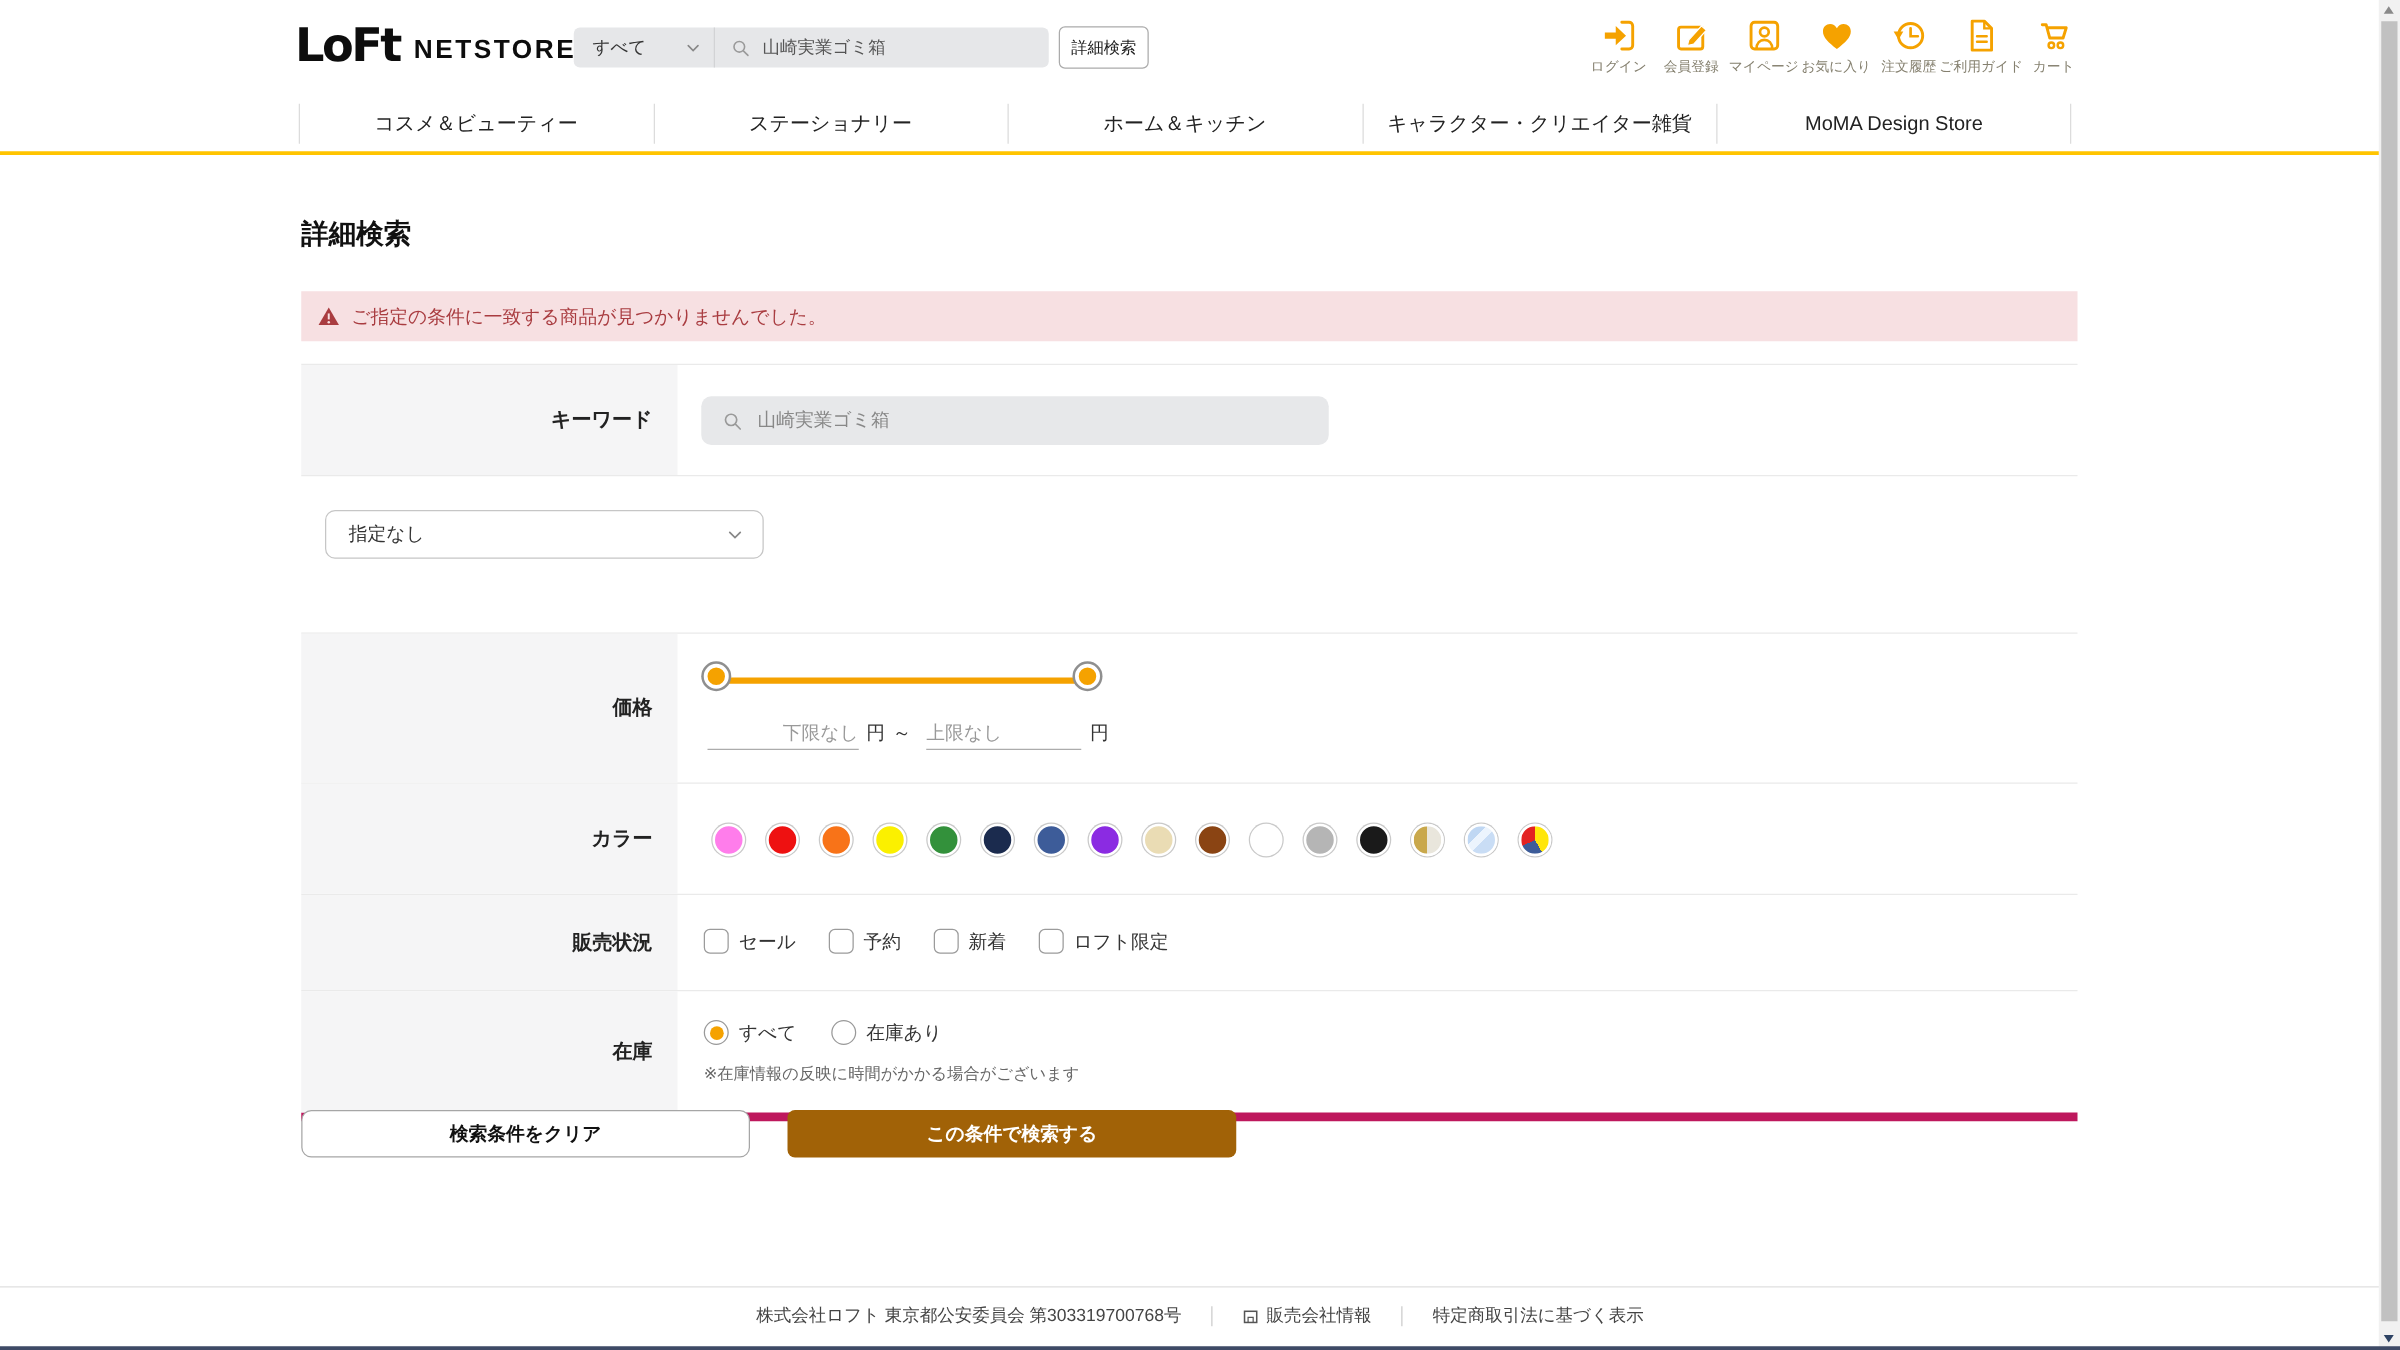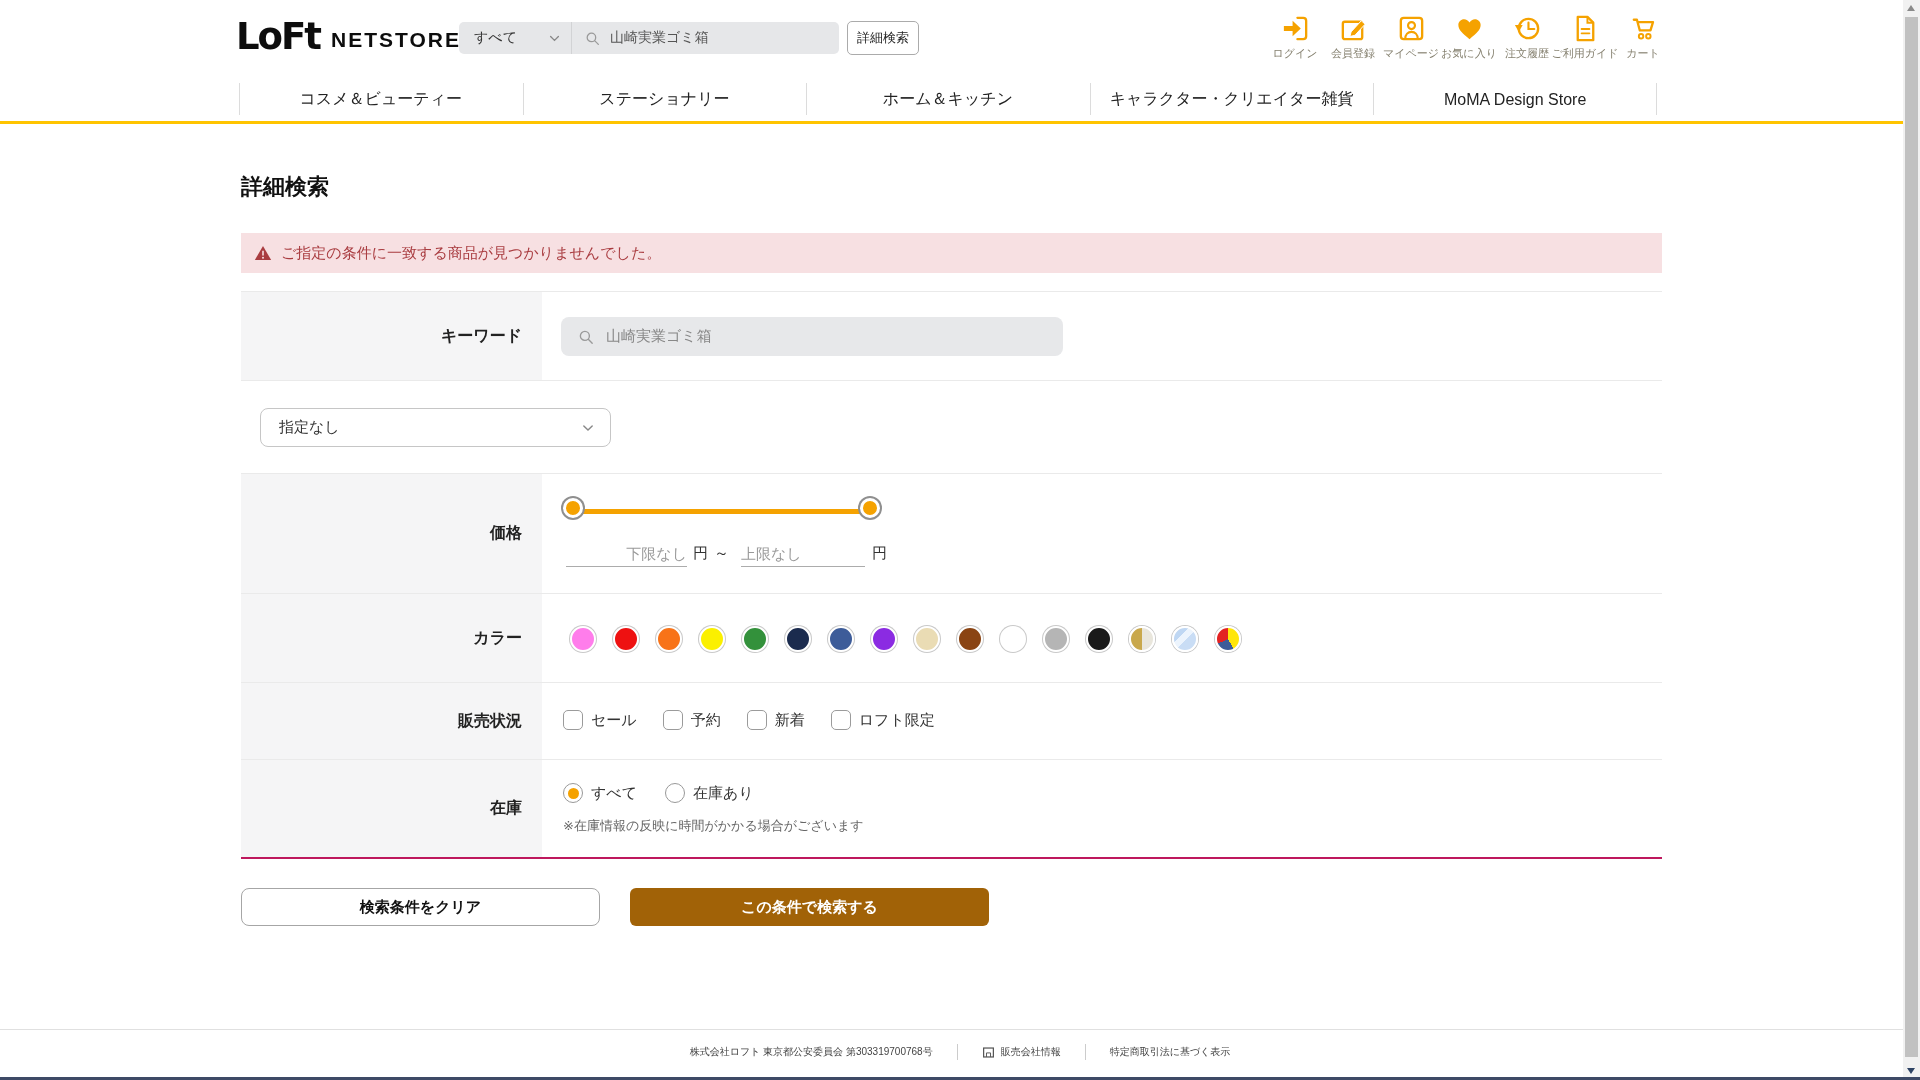--- a/index.html
+++ b/index.html
@@ -30,23 +30,23 @@
   .nav-items { position:absolute; left:239px; top:0; width:1418px; height:43px; display:flex; }
   .nav-item { flex:1; display:flex; align-items:center; justify-content:center; font-size:16px; color:#222; position:relative; cursor:pointer; white-space:nowrap; }
   .nav-item::before { content:""; position:absolute; left:0; top:5px; bottom:6px; width:1px; background:#DCDCDC; }
   .nav-items::after { content:""; position:absolute; right:0; top:5px; bottom:6px; width:1px; background:#DCDCDC; }
 
   
   .page-title { position:absolute; left:241px; top:172px; font-size:22px; font-weight:700; color:#111; }
   .error-bar { position:absolute; left:241px; top:233px; width:1421px; height:40px; background:#F7E0E2; display:flex; align-items:center; padding-left:13px; }
   .error-text { font-size:15px; color:#A93C40; margin-left:9px; }
 
-  .search-form { position:absolute; left:241px; top:291px; width:1421px; border-bottom:2px solid #be185d; }
+  .search-form { position:absolute; left:241px; top:291px; width:1421px; border-bottom:7px solid #be185d; }
   .form-row { display:flex; border-top:1px solid #EAEAEA; }
-  .row-keyword { height:89px; } .row-category { height:93px; } .row-price { height:120px; }
+  .row-keyword { height:89px; } .row-category { height:93px; } .row-price { height:120px;margin-top:33px; }
   .row-color { height:89px; } .row-sales { height:77px; } .row-stock { height:98px; }
   .form-label { width:301px; background:#F5F5F6; display:flex; align-items:center; justify-content:flex-end; padding-right:20px; font-size:16px; font-weight:700; color:#222; }
   .form-content { flex:1; position:relative; }
 
   .keyword-input { position:absolute; left:19px; top:25px; width:502px; height:39px; background:#E7E8EA; border-radius:8px; display:flex; align-items:center; cursor:text; }
   .keyword-value { font-size:15px; color:#888; margin-left:11px; }
 
   .category-select { position:absolute; left:19px; top:27px; width:351px; height:39px; background:#fff; border:1px solid #C6C6C6; border-radius:8px; display:flex; align-items:center; justify-content:space-between; padding:0 15px 0 18px; font-size:15px; color:#333; cursor:pointer; }
 
   .price-track { position:absolute; left:34px; top:35px; width:297px; height:5px; background:#F5A200; border-radius:3px; }
@@ -75,21 +75,21 @@
   .radio.selected::after { content:""; width:11px; height:11px; border-radius:50%; background:#F5A200; }
   .radio-label { font-size:15px; color:#333; margin-left:8px; }
   .stock-note { position:absolute; left:21px; top:57px; font-size:13px; color:#666; }
 
   .actions { position:absolute; left:241px; top:888px; width:1421px; display:flex; justify-content:flex-start; gap:30px; }
   .btn-clear { width:359px; height:38px; background:#fff; border:1px solid #A6A6A6; border-radius:8px; font-size:15px; font-weight:700; color:#111; cursor:pointer; font-family:inherit; }
   .btn-submit { width:359px; height:38px; background:#a16207; border:none; border-radius:6px; font-size:15px; font-weight:700; color:#fff; cursor:pointer; font-family:inherit; }
 
   
   .footer { position:absolute; left:0; top:1029px; width:1920px; border-top:1px solid #E0E0E0; background:#fff; height:48px; }
-  .footer-inner { display:flex; justify-content:center; align-items:center; margin-top:14px; font-size:10px; color:#444; }
+  .footer-inner { display:flex; justify-content:center; align-items:center; margin-top:14px; font-size:14px; color:#444; }
   .fsep { width:1px; height:16px; background:#CCC; margin:0 24px; }
   .footer-link { display:flex; align-items:center; cursor:pointer; color:#444; }
   .footer-link svg { margin-right:6px; }
 
   
   .scrollbar { position:absolute; right:0; top:0; width:17px; height:1080px; background:#F1F1F1; }
   .sb-up { position:absolute; top:5px; left:4px; width:0; height:0; border-left:4.5px solid transparent; border-right:4.5px solid transparent; border-bottom:6px solid #8A8A8A; cursor:pointer; }
   .sb-thumb { position:absolute; top:17px; left:2px; width:13px; height:1040px; background:#C1C1C1; cursor:grab; }
   .sb-down { position:absolute; bottom:6px; left:4px; width:0; height:0; border-left:4.5px solid transparent; border-right:4.5px solid transparent; border-top:6px solid #2E4364; cursor:pointer; }
   .bottom-edge { position:absolute; bottom:0; left:0; width:1920px; height:3px; background:#3E4A66; }

